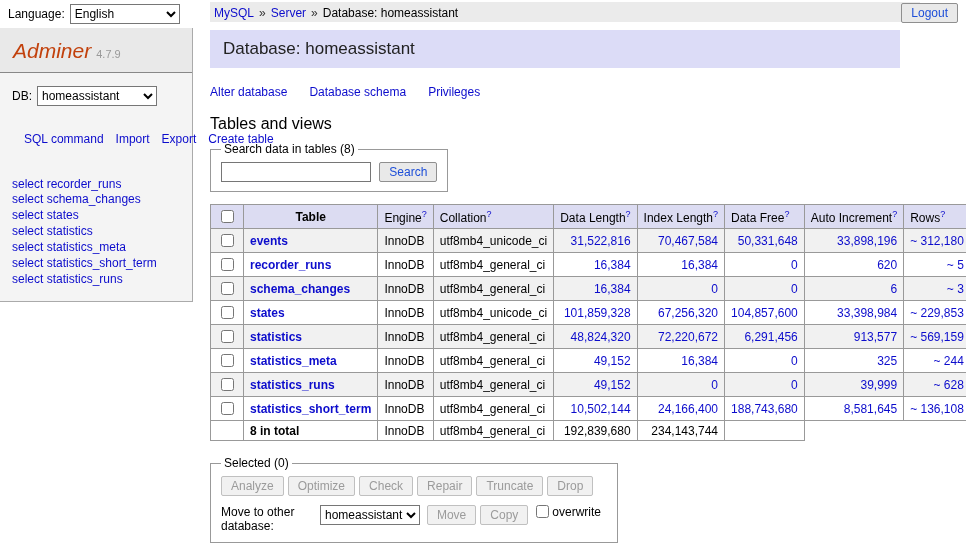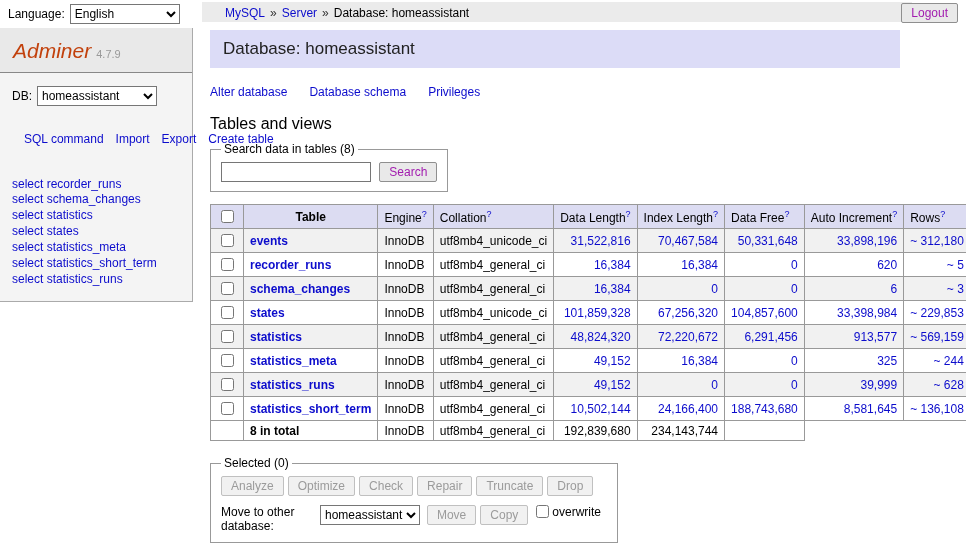--- a/index.html
+++ b/index.html
@@ -1,30 +1,30 @@
 <!DOCTYPE html>
 <html><head>
 <meta charset="utf-8">
 <style>
   html,body{margin:0;padding:0}
   body{width:966px;height:543px;overflow:hidden;position:relative;background:#fff;
        font-family:"Liberation Sans",sans-serif;font-size:12px;color:#000}
   a{color:#0c0ccc;text-decoration:none;cursor:pointer}
   select{font-family:inherit;font-size:12px;height:20px;border:1px solid #767676;background:#fff}
   input[type=text]{font-family:inherit;font-size:12px;height:18px;border:1px solid #767676;padding:0 3px}
-  button{font-family:inherit;font-size:12px;padding:2px 9px;border:1px solid #8f8f8f;border-radius:2px;background:#e9e9e9;cursor:pointer;color:#a21caf}
+  button{font-family:inherit;font-size:12px;padding:2px 9px;border:1px solid #8f8f8f;border-radius:2px;background:#e9e9e9;cursor:pointer;color:#1d4ed8}
   button:disabled{color:#9b9b9b;background:#f1f1f1;border-color:#c0c0c0;cursor:default}
 
   
   .topbar{position:absolute;left:0;top:0;width:966px;height:27px}
   .lang{position:absolute;left:8px;top:4px}
   .lang span{margin-right:5px}
   .lang select{width:110px}
-  .breadcrumb{position:absolute;left:202px;top:2px;width:710px;height:20px;background:#ebebeb;
-              line-height:23px;padding-left:23px;box-sizing:border-box;white-space:nowrap}
+  .breadcrumb{position:absolute;left:210px;top:2px;width:710px;height:20px;background:#ebebeb;
+              line-height:23px;padding-left:4px;box-sizing:border-box;white-space:nowrap}
   .breadcrumb .sep{color:#333;margin:0 5px}
   .breadcrumb .current{color:#000}
   .logout-wrap{position:absolute;right:8px;top:3px}
 
   
   .sidebar{position:absolute;left:0;top:28px;width:193px;background:#f4f4f4;
            border-right:1px solid #aaa;border-bottom:1px solid #aaa;box-sizing:border-box}
   .sidebar h1{margin:0;padding:8px 13px;background:#e9e9e9;border-bottom:1px solid #888;font-weight:normal}
   .sidebar h1 .brand{font-style:italic;font-size:21px;color:#c2410c}
   .sidebar h1 .ver{font-size:11px;color:#999;margin-left:5px}
@@ -96,22 +96,22 @@
   <h1>
     <span class="brand">Adminer</span><span class="ver">4.7.9</span>
   </h1>
   <div class="db-row">
     <span>DB:</span><select><option>homeassistant</option></select>
   </div>
   <p class="sidebar-actions"><a>SQL command</a><a>Import</a><a>Export</a><a>Create table</a></p>
   <p class="sidebar-tables">
       <a>select recorder_runs</a>
       <a>select schema_changes</a>
+      <a>select states</a>
       <a>select statistics</a>
-      <a>select states</a>
       <a>select statistics_meta</a>
       <a>select statistics_short_term</a>
       <a>select statistics_runs</a>
     </p>
 </div>
 
 <div class="content">
   <h2>Database: homeassistant</h2>
   <p class="nav-links"><a>Alter database</a><a>Database schema</a><a>Privileges</a></p>
   <h3>Tables and views</h3>

